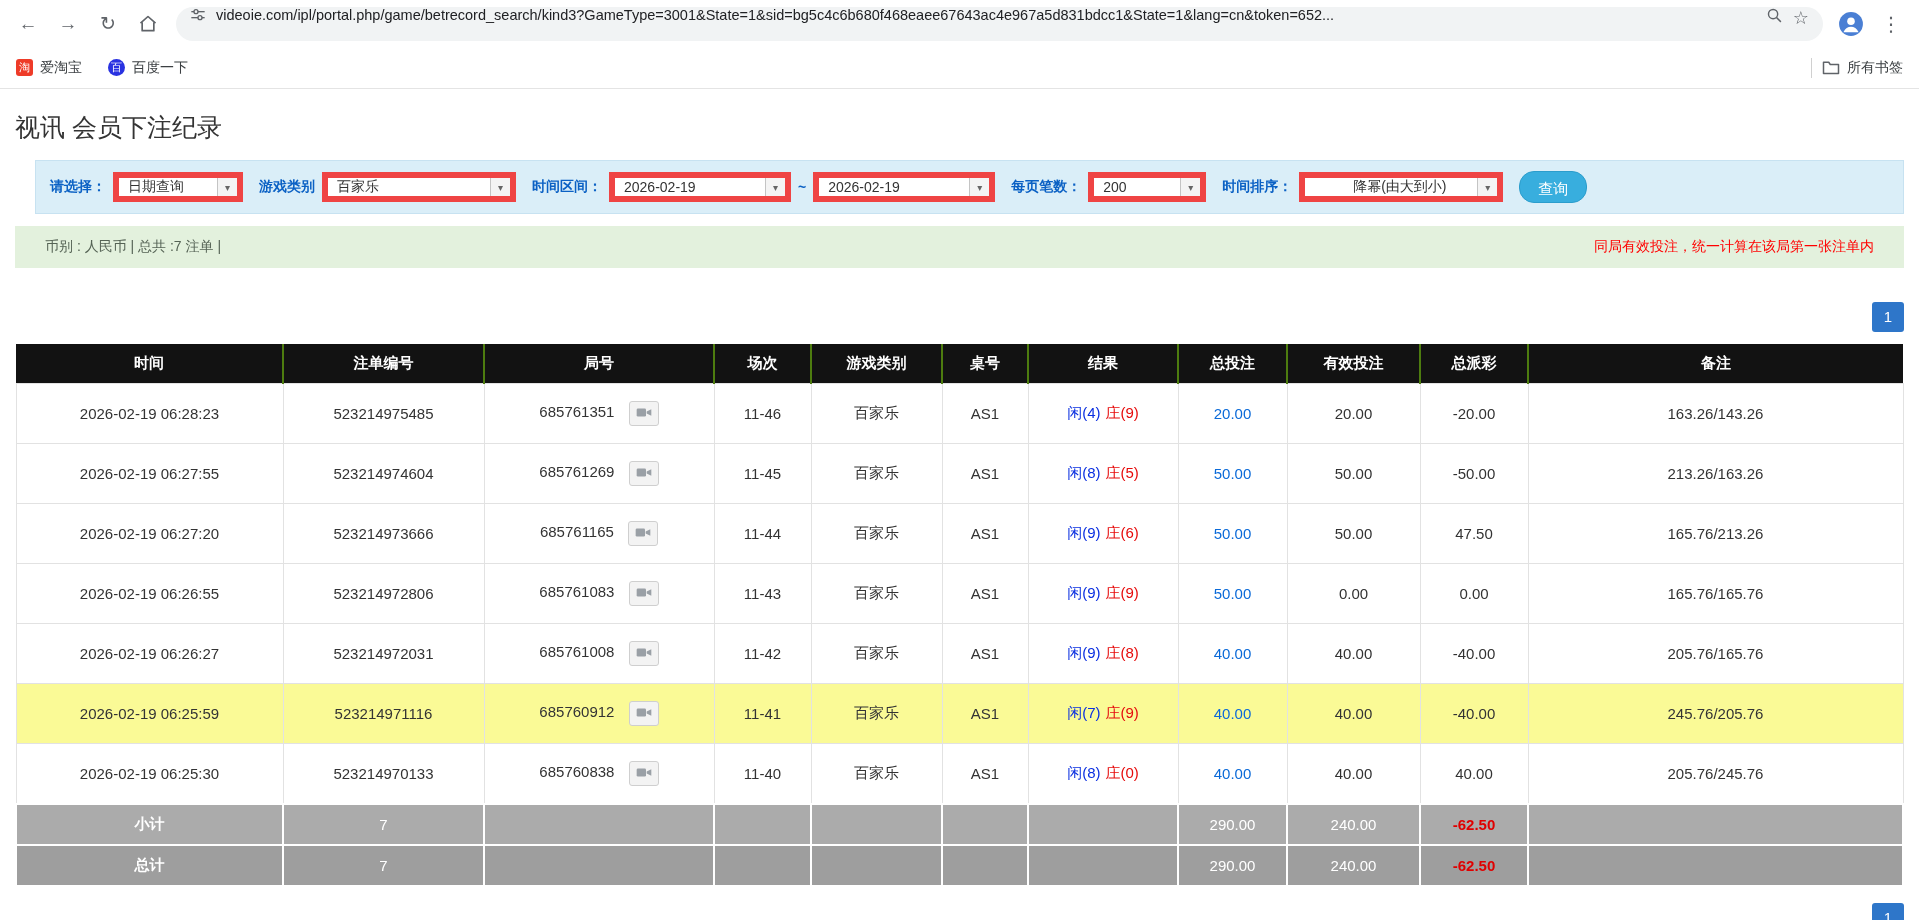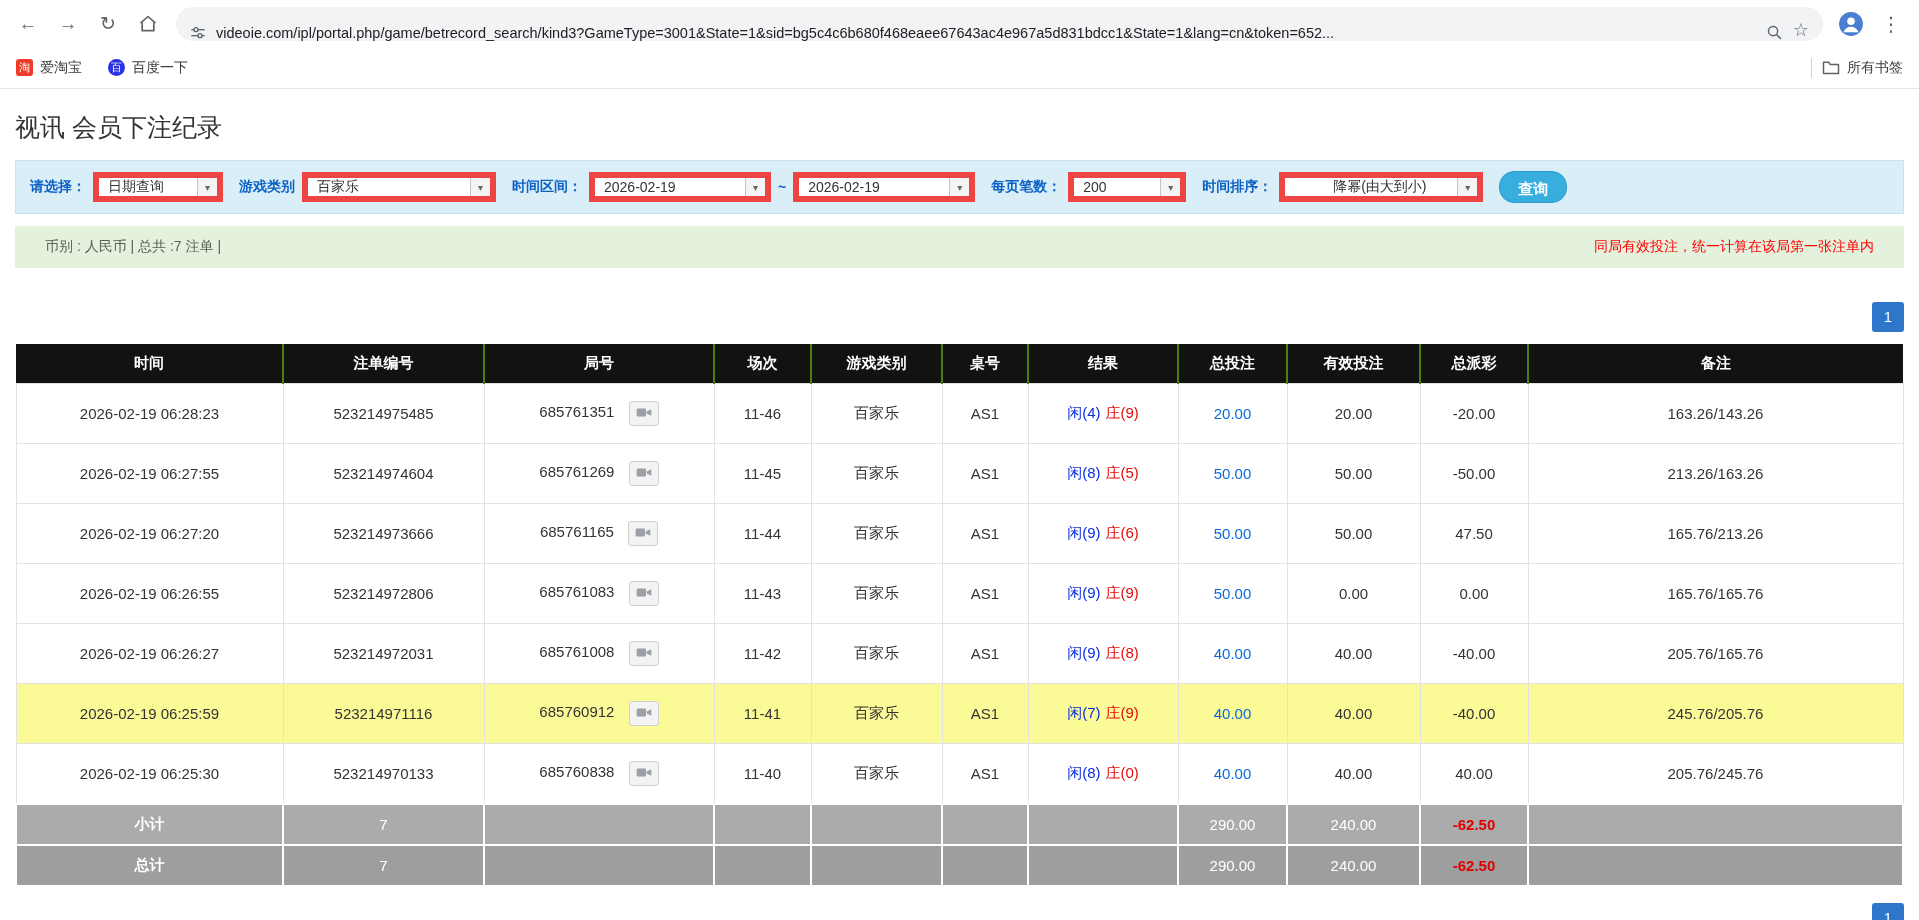--- a/index.html
+++ b/index.html
@@ -2,47 +2,47 @@
 <html><head>
 <meta charset="utf-8">
 <style>
   * { box-sizing: border-box; margin: 0; padding: 0; }
   body { font-family: "Liberation Sans", "DejaVu Sans", sans-serif; background: #fff; color: #333; }
   .screen { width: 1919px; height: 920px; background: #fff; overflow: hidden; }
 
   
   .browser-bar { display: flex; align-items: center; height: 47px; padding: 0 10px; gap: 4px; background: #fff; }
   .nav-btn { width: 36px; height: 36px; border: none; background: transparent; border-radius: 50%; display: flex; align-items: center; justify-content: center; color: #5f6368; font-size: 19px; cursor: pointer; flex: 0 0 auto; }
-  .url-bar { flex: 1 1 auto; min-width: 0; height: 34px; background: #f1f3f4; border-radius: 17px; display: flex; align-items: flex-end; padding: 0 14px; gap: 10px; margin: 0 6px; }
+  .url-bar { flex: 1 1 auto; min-width: 0; height: 34px; background: #f1f3f4; border-radius: 17px; display: flex; align-items: flex-start; padding: 0 14px; gap: 10px; margin: 0 6px; }
   .url-text { flex: 1 1 auto; min-width: 0; font-size: 14.5px; color: #202124; white-space: nowrap; overflow: hidden; }
   .url-icon { flex: 0 0 auto; display: flex; align-items: center; }
   .star-glyph { font-size: 18px; color: #5f6368; }
   .menu-glyph { font-size: 20px; color: #5f6368; }
 
   .bookmarks-bar { display: flex; align-items: center; height: 42px; padding: 0 16px; gap: 26px; border-bottom: 1px solid #e4e4e4; background: #fff; }
   .bm-item { display: flex; align-items: center; gap: 7px; font-size: 14px; color: #3c4043; cursor: pointer; }
   .favicon { width: 17px; height: 17px; border-radius: 3px; color: #fff; font-size: 11px; display: flex; align-items: center; justify-content: center; }
   .fav-taobao { background: #ee3b28; }
   .fav-baidu { background: #2932e1; border-radius: 50%; }
   .bm-right { margin-left: auto; display: flex; align-items: center; gap: 10px; }
   .bm-divider { width: 1px; height: 20px; background: #d0d0d0; }
 
   
   .content { padding: 0 15px; }
   .page-title { font-size: 25px; font-weight: 500; color: #333; margin: 22px 0 16px; }
 
-  .filter-panel { display: flex; align-items: center; gap: 16px; background: #daeef8; border: 1px solid #c7e2f1; height: 54px; padding: 0 14px; }
+  .filter-panel { display: flex; align-items: center; gap: 16px; background: #daeef8; border: 1px solid #c7e2f1; height: 54px; padding: 0 14px; margin-left: 20px; }
   .filter-item { display: flex; align-items: center; gap: 7px; }
   .flabel { color: #0b61c4; font-weight: bold; font-size: 14px; white-space: nowrap; }
   .tilde { color: #0b61c4; font-weight: bold; font-size: 14px; }
   .combo { display: inline-flex; height: 30px; background: #fff; border: 6px solid #ef4444; cursor: pointer; }
   .combo-text { display: flex; align-items: center; padding: 0 9px; font-size: 14px; color: #333; white-space: nowrap; }
   .combo-arrow { width: 20px; border-left: 1px solid #c4c4c4; background: #f4f4f4; display: flex; align-items: center; justify-content: center; font-size: 10px; color: #666; }
   .w-query { min-width: 98px; } .w-game { min-width: 162px; } .w-date { min-width: 150px; } .w-size { min-width: 86px; } .w-sort { min-width: 172px; padding-left: 48px; }
-  .query-btn { height: 32px; padding: 8px 18px; background: #38aede; border: 1px solid #2b9dcc; border-radius: 15px; color: #fff; font-size: 15px; font-weight: bold; cursor: pointer; }
+  .query-btn { height: 32px; padding: 8px 18px; background: #38aede; border: 1px solid #2b9dcc; border-radius: 15px; color: #fff; font-size: 15px; font-weight: normal; cursor: pointer; }
 
   .summary-bar { display: flex; justify-content: space-between; align-items: center; background: #e3f1dd; margin-top: 12px; padding: 12px 30px; font-size: 14px; }
   .summary-left { color: #556355; }
   .summary-right { color: #f00; }
 
   .pagination { text-align: right; }
   .pagination.top { margin: 34px 0 10px; }
   .pagination.bottom { margin: 16px 0 10px; }
   .page-btn { display: inline-block; min-width: 32px; height: 30px; line-height: 30px; text-align: center; background: #2e76c9; color: #fff; border-radius: 3px; font-size: 15px; cursor: pointer; }
 

